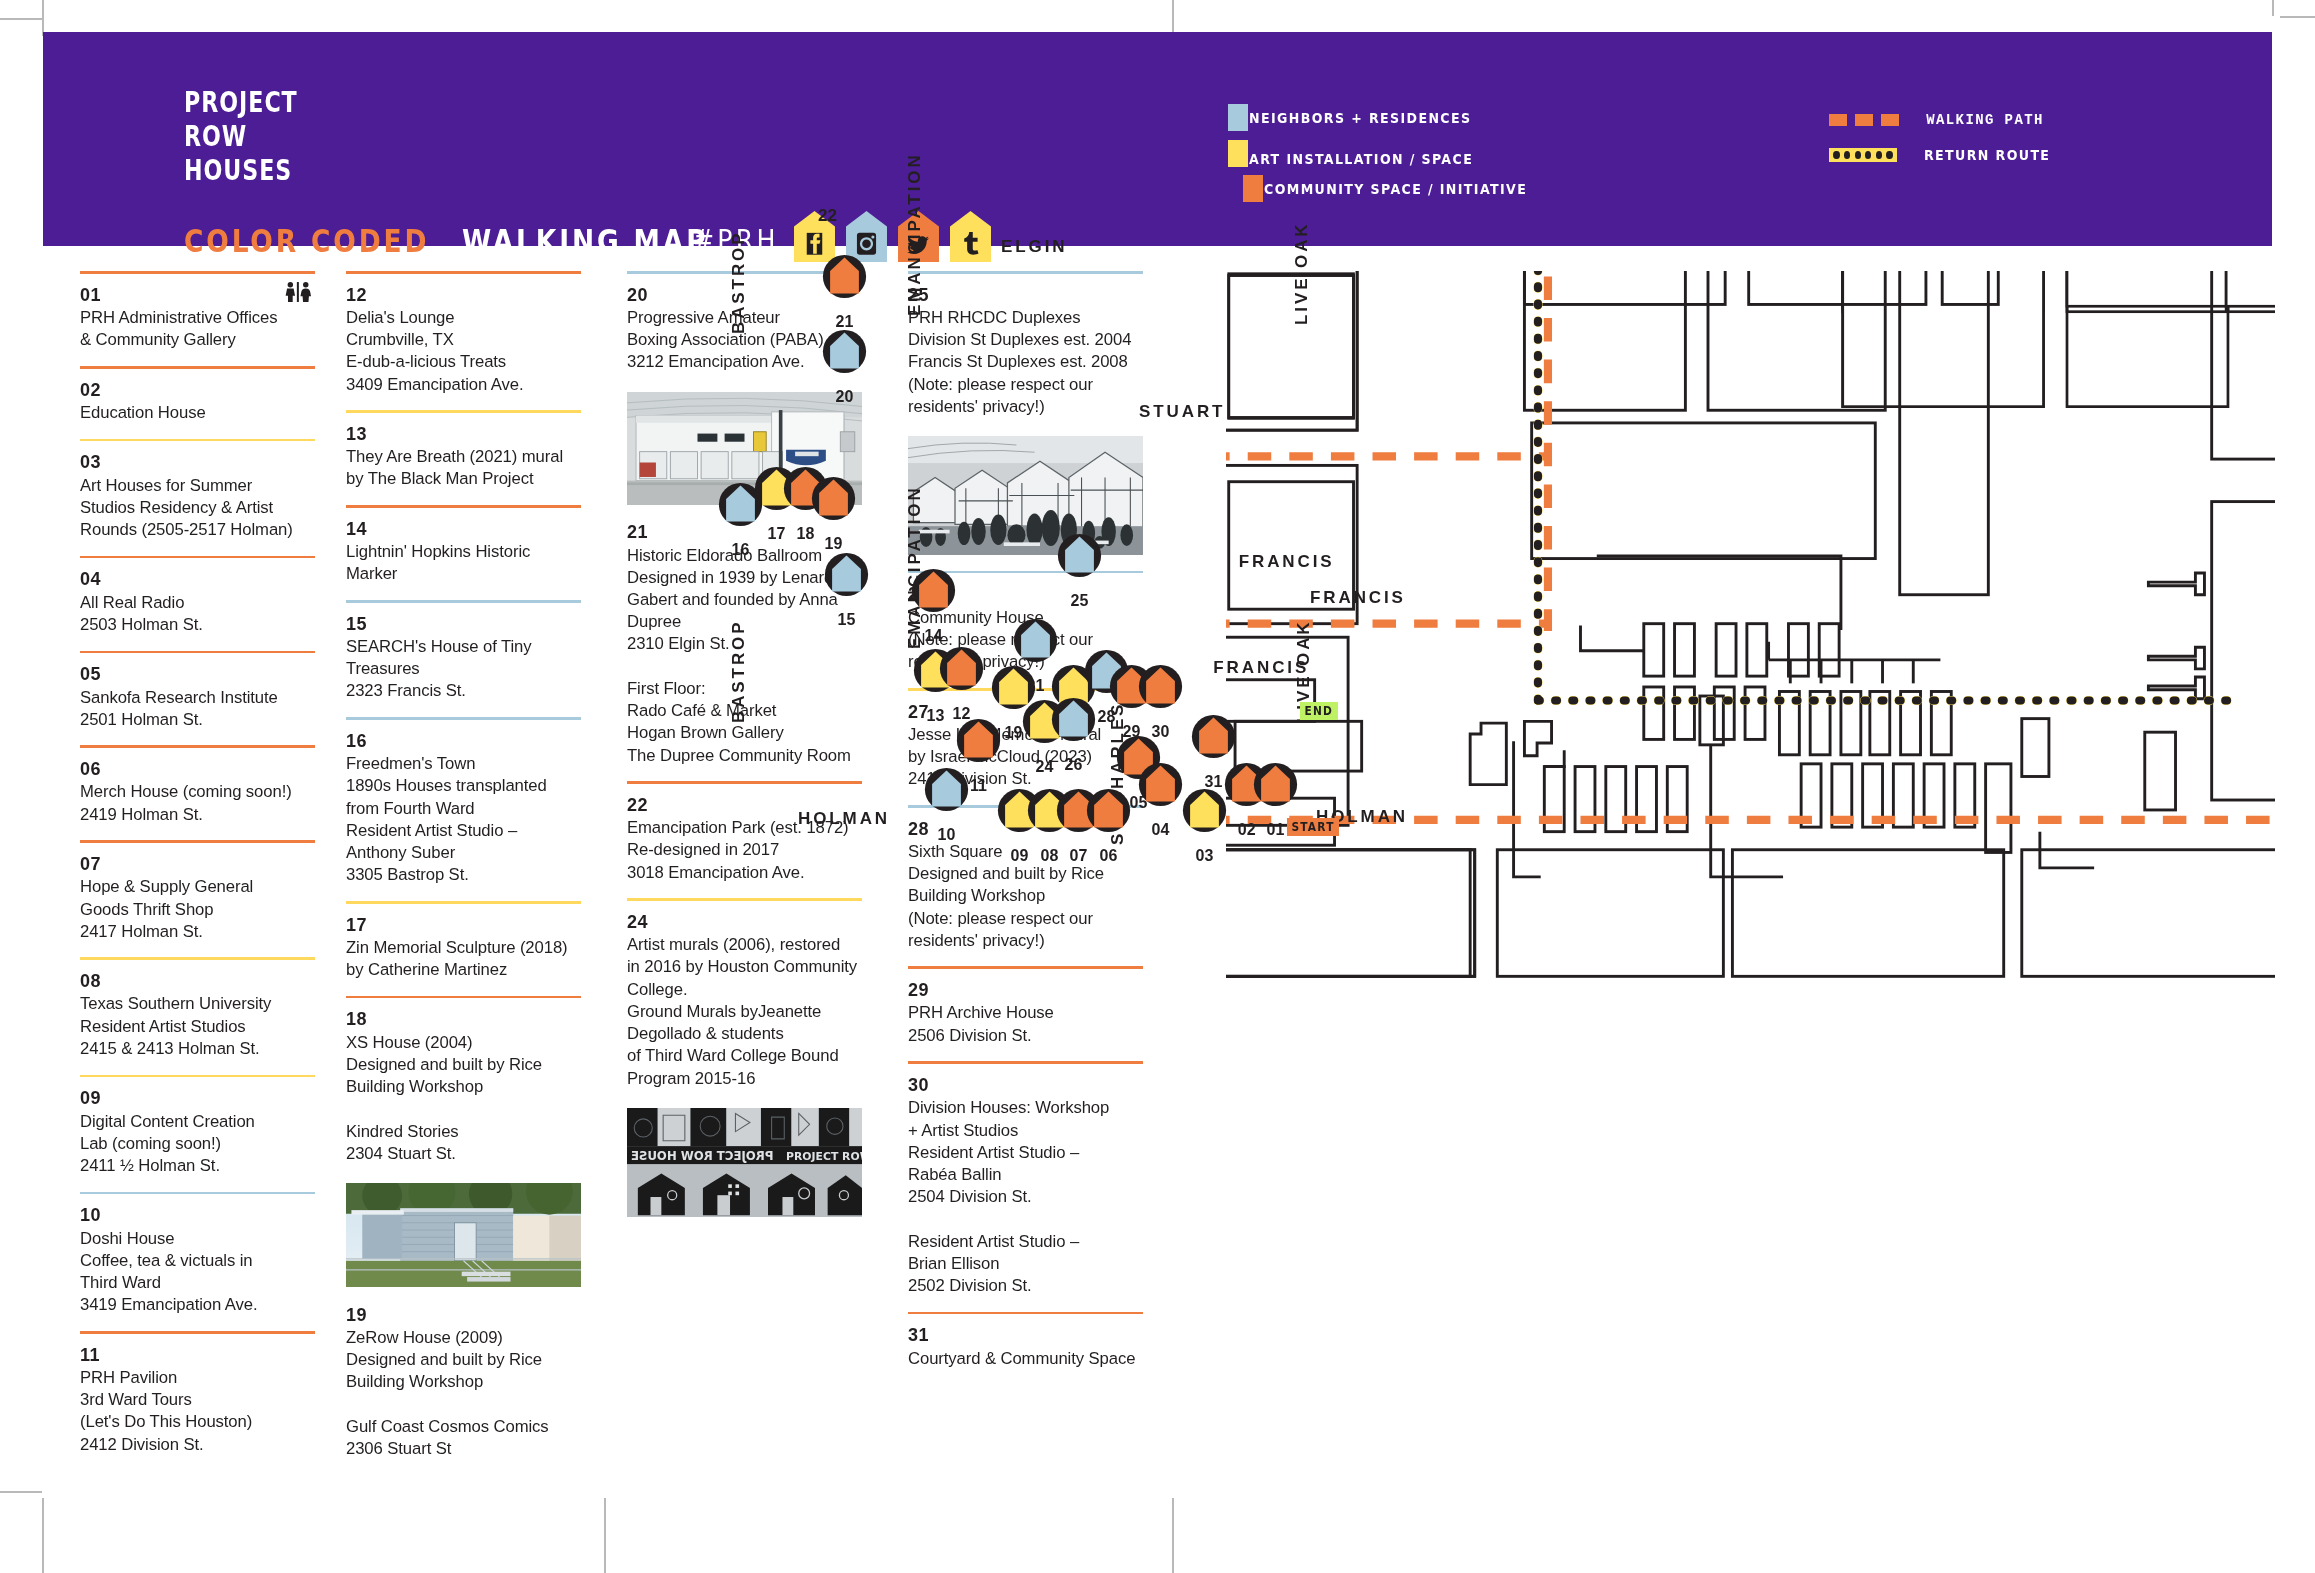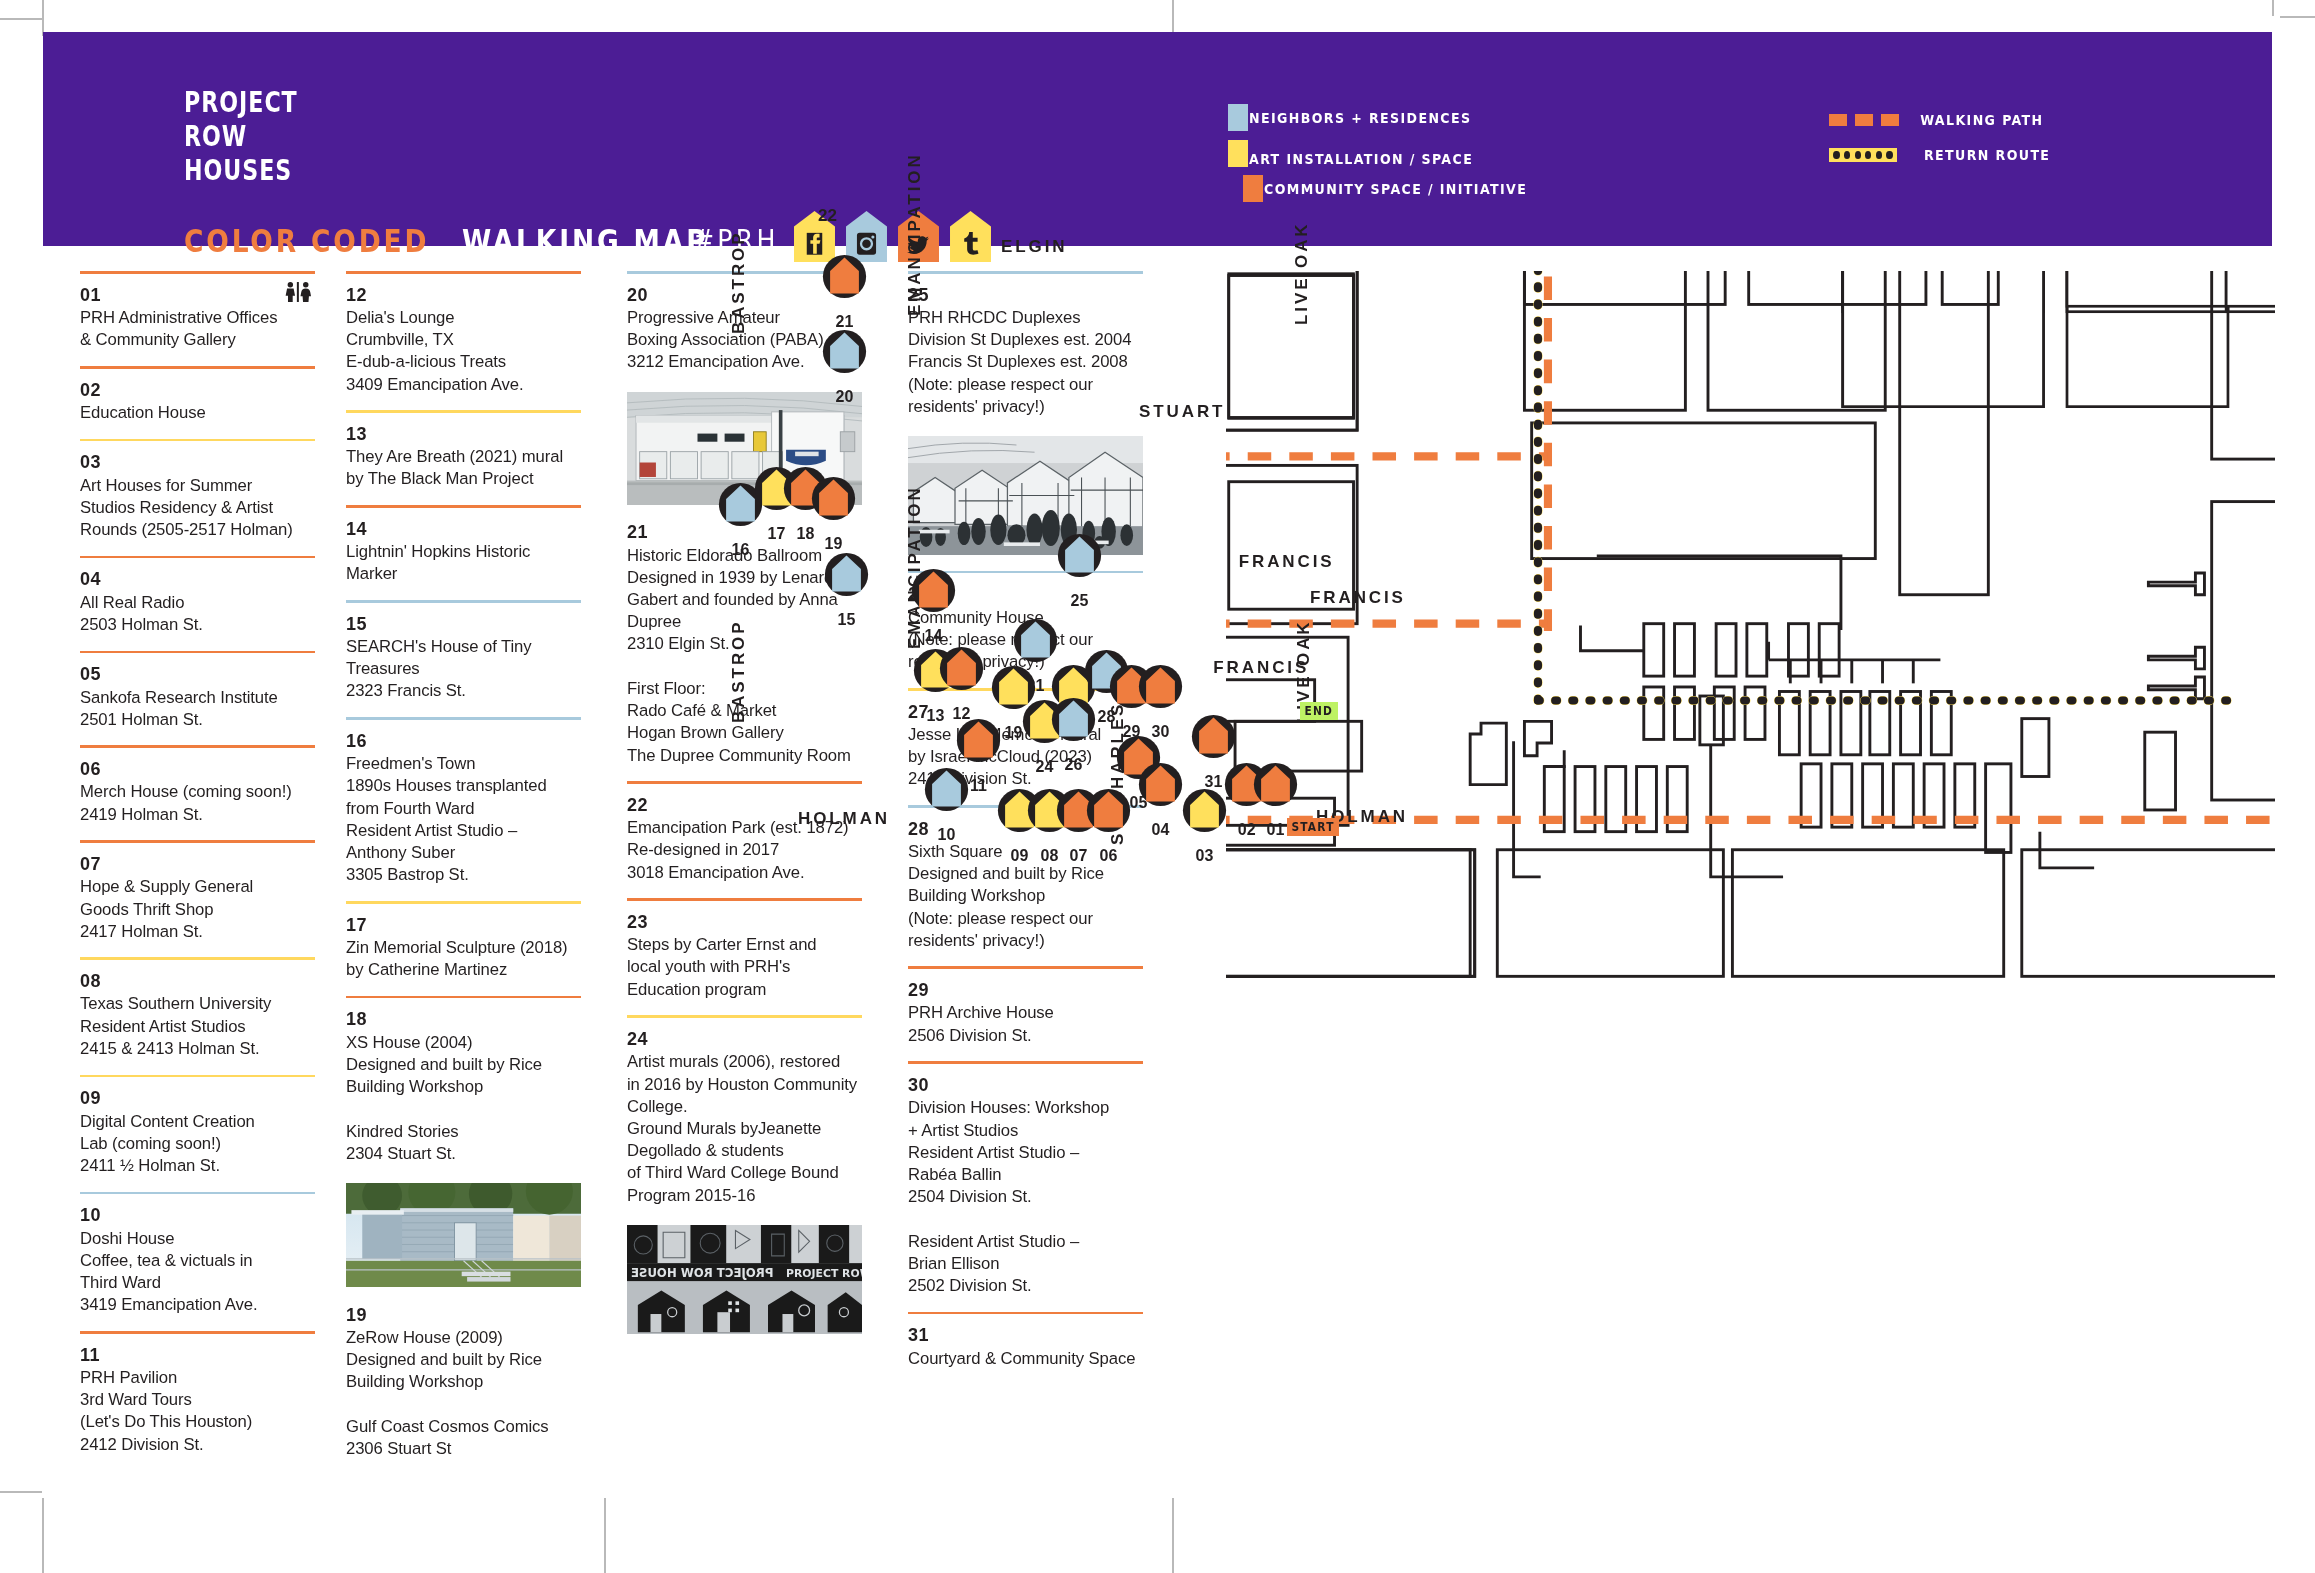--- a/index.html
+++ b/index.html
@@ -143,21 +143,21 @@
       <span class="lg-sw" style="background:#ef7d3f;"></span>
       <span class="lg-tx">COMMUNITY SPACE / INITIATIVE</span>
     </div>
 
     <div class="lg-item" style="left:1786px; top:80px;">
       <span class="dashseg">
           <i></i>
           <i></i>
           <i></i>
         </span>
-      <span class="lg-tx" style="margin-left:21px;">WALKING PATH</span>
+      <span class="lg-tx" style="margin-left:27px;font-family:Liberation Mono, monospace;">WALKING PATH</span>
     </div>
     <div class="lg-item" style="left:1786px; top:115px;">
       <span class="dotseg">
           <i></i>
           <i></i>
           <i></i>
           <i></i>
           <i></i>
           <i></i>
         </span>
@@ -403,27 +403,20 @@
 Rado Café &amp; Market
 Hogan Brown Gallery
 The Dupree Community Room</div>
         </div>
         <div class="entry">
           <div class="rule orange"></div>
           <div class="num">22</div>
           <div class="body">Emancipation Park (est. 1872)
 Re-designed in 2017
 3018 Emancipation Ave.</div>
-        </div>
-        <div class="entry">
-          <div class="rule orange"></div>
-          <div class="num">23</div>
-          <div class="body">Steps by Carter Ernst and
-local youth with PRH's
-Education program</div>
         </div>
         <div class="entry">
           <div class="rule yellow"></div>
           <div class="num">24</div>
           <div class="body">Artist murals (2006), restored
 in 2016 by Houston Community
 College.
 Ground Murals byJeanette
 Degollado &amp; students
 of Third Ward College Bound

